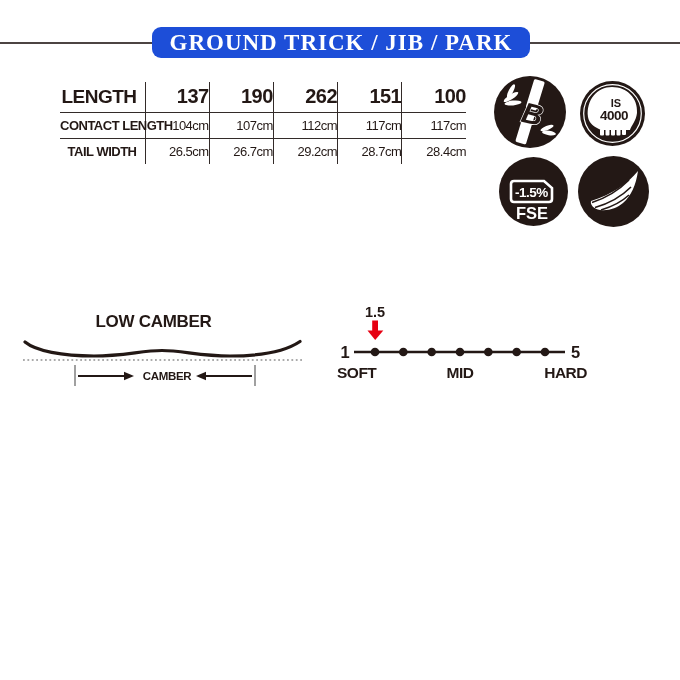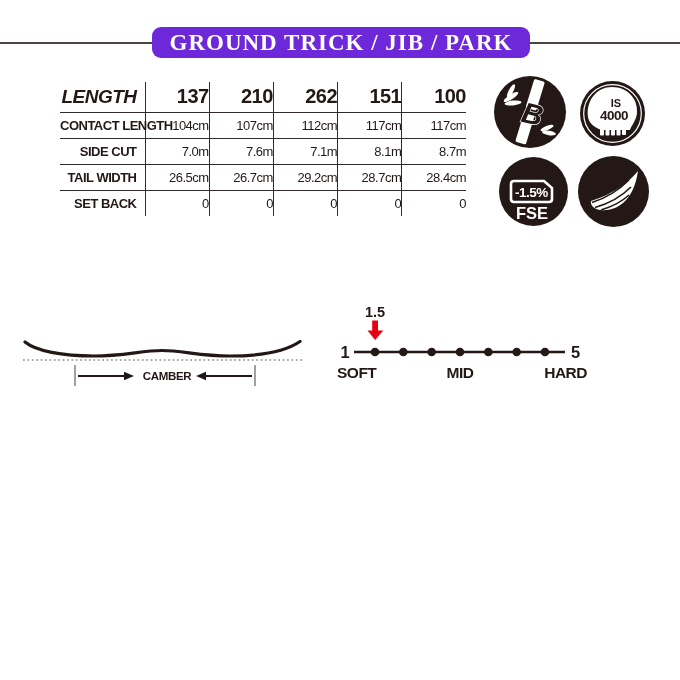--- a/index.html
+++ b/index.html
@@ -3,21 +3,21 @@
 <meta charset="utf-8">
 <style>
   html,body{margin:0;padding:0;background:#fff;}
   .stage{
     position:relative;width:680px;height:680px;background:#ffffff;overflow:hidden;
     font-family:"Liberation Sans",sans-serif;color:#231815;
   }
   
   .rule{position:absolute;left:0;top:42px;width:680px;height:2px;background:#4c4442;}
   .banner{
-    position:absolute;left:152px;top:27px;width:378px;height:31px;background:#6d28d9;
+    position:absolute;left:152px;top:27px;width:378px;height:31px;background:#1d4ed8;
     border-radius:9px;display:flex;align-items:center;justify-content:center;
   }
   .banner span{
     font-family:"Liberation Serif",serif;font-weight:bold;font-size:23px;color:#fff;
     letter-spacing:1px;white-space:nowrap;
   }
   
   table.spec{
     position:absolute;left:60px;top:82px;width:406px;border-collapse:collapse;
     table-layout:fixed;letter-spacing:-0.5px;
@@ -26,21 +26,21 @@
   table.spec col.cn{width:64.2px;}
   table.spec th,table.spec td{
     padding:0;margin:0;text-align:right;vertical-align:middle;color:#231815;white-space:nowrap;
   }
   table.spec th:not(:last-child),table.spec td:not(:last-child){border-right:1.5px solid #332b29;}
   table.spec tr{border-bottom:1.5px solid #332b29;}
   table.spec tbody tr:last-child{border-bottom:none;}
   table.spec thead tr{height:30px;}
   table.spec tbody tr{height:26px;}
   table.spec thead th{font-size:20px;font-weight:bold;}
-  table.spec thead th.lbl{font-size:19px;font-style:italic;}
+  table.spec thead th.lbl{font-size:19px;}
   table.spec th.lbl{text-align:right;padding-right:8px;}
   table.spec tbody th.lbl{font-size:13px;font-weight:bold;}
   table.spec tbody td{font-size:13px;font-weight:normal;}
   
   .badge{position:absolute;}
   svg text{font-family:"Liberation Sans",sans-serif;}
   
   .camber{position:absolute;left:20px;top:312px;width:285px;height:82px;}
   .camber-title{
     position:absolute;left:0;top:0;width:285px;text-align:center;padding-right:18px;box-sizing:border-box;
@@ -67,58 +67,42 @@
         <col class="cn">
         <col class="cn">
         <col class="cn">
         <col class="cn">
         <col class="cn">
     </colgroup>
     <thead>
         <tr>
           <th class="lbl">LENGTH</th>
           <th>137</th>
-          <th>210</th>
+          <th>190</th>
           <th>262</th>
           <th>151</th>
           <th>100</th>
         </tr>
       </thead>
     <tbody>
         <tr>
           <th class="lbl">CONTACT LENGTH</th>
           <td>104cm</td>
           <td>107cm</td>
           <td>112cm</td>
           <td>117cm</td>
           <td>117cm</td>
         </tr>
         <tr>
-          <th class="lbl">SIDE CUT</th>
-          <td>7.0m</td>
-          <td>7.6m</td>
-          <td>7.1m</td>
-          <td>8.1m</td>
-          <td>8.7m</td>
-        </tr>
-        <tr>
           <th class="lbl">TAIL WIDTH</th>
           <td>26.5cm</td>
           <td>26.7cm</td>
           <td>29.2cm</td>
           <td>28.7cm</td>
           <td>28.4cm</td>
-        </tr>
-        <tr>
-          <th class="lbl">SET BACK</th>
-          <td>0</td>
-          <td>0</td>
-          <td>0</td>
-          <td>0</td>
-          <td>0</td>
         </tr>
       </tbody>
   </table>
 
   <svg class="badge" style="left:494px;top:76px" width="72" height="72" viewBox="0 0 72 72">
     <circle cx="36" cy="36" r="36" fill="#231815"></circle>
     <g transform="rotate(17 36 36)">
       <rect x="30.5" y="3" width="11" height="30" rx="1.5" fill="#fff"></rect>
       <rect x="30.5" y="36.5" width="11" height="32" rx="1.5" fill="#fff"></rect>
     </g>
@@ -158,20 +142,21 @@
     <circle cx="35.5" cy="35.5" r="35.5" fill="#231815"></circle>
     <path d="M 60,15 C 49,28 35,38 13,45 C 12,49 16,53 22,54 C 31,55 39,52 45,47 C 53,40 58,29 60,15 Z" fill="#fff"></path>
     <g fill="none" stroke="#231815" stroke-width="1.6">
       <path d="M 51,24 C 41,34 28,42 14,46.5"></path>
       <path d="M 53,31 C 44,40 31,47.5 17,51.5"></path>
       <path d="M 51,39 C 44,45.5 33,51 23,54"></path>
     </g>
   </svg>
 
   <div class="camber">
+    <div class="camber-title">LOW CAMBER</div>
     <svg width="285" height="58" viewBox="0 0 285 58">
       <path d="M 5,8 C 16,17 42,22 74,22 C 104,22 122,16.5 142,16.5 C 162,16.5 180,22 210,22 C 242,22 266,17 280,7.5" fill="none" stroke="#231815" stroke-width="3.2" stroke-linecap="round"></path>
       <line x1="3" y1="26" x2="282" y2="26" stroke="#595959" stroke-width="1.2" stroke-dasharray="1.8 2.6"></line>
       <line x1="55" y1="31" x2="55" y2="52" stroke="#a0a0a0" stroke-width="2"></line>
       <line x1="235" y1="31" x2="235" y2="52" stroke="#a0a0a0" stroke-width="2"></line>
       <line x1="58" y1="42" x2="104" y2="42" stroke="#231815" stroke-width="2.2"></line>
       <polygon points="104,37.8 114,42 104,46.2" fill="#231815"></polygon>
       <line x1="232" y1="42" x2="186" y2="42" stroke="#231815" stroke-width="2.2"></line>
       <polygon points="186,37.8 176,42 186,46.2" fill="#231815"></polygon>
       <text x="147" y="46" text-anchor="middle" font-size="11.5" font-weight="bold" fill="#231815" letter-spacing="-0.3">CAMBER</text>

